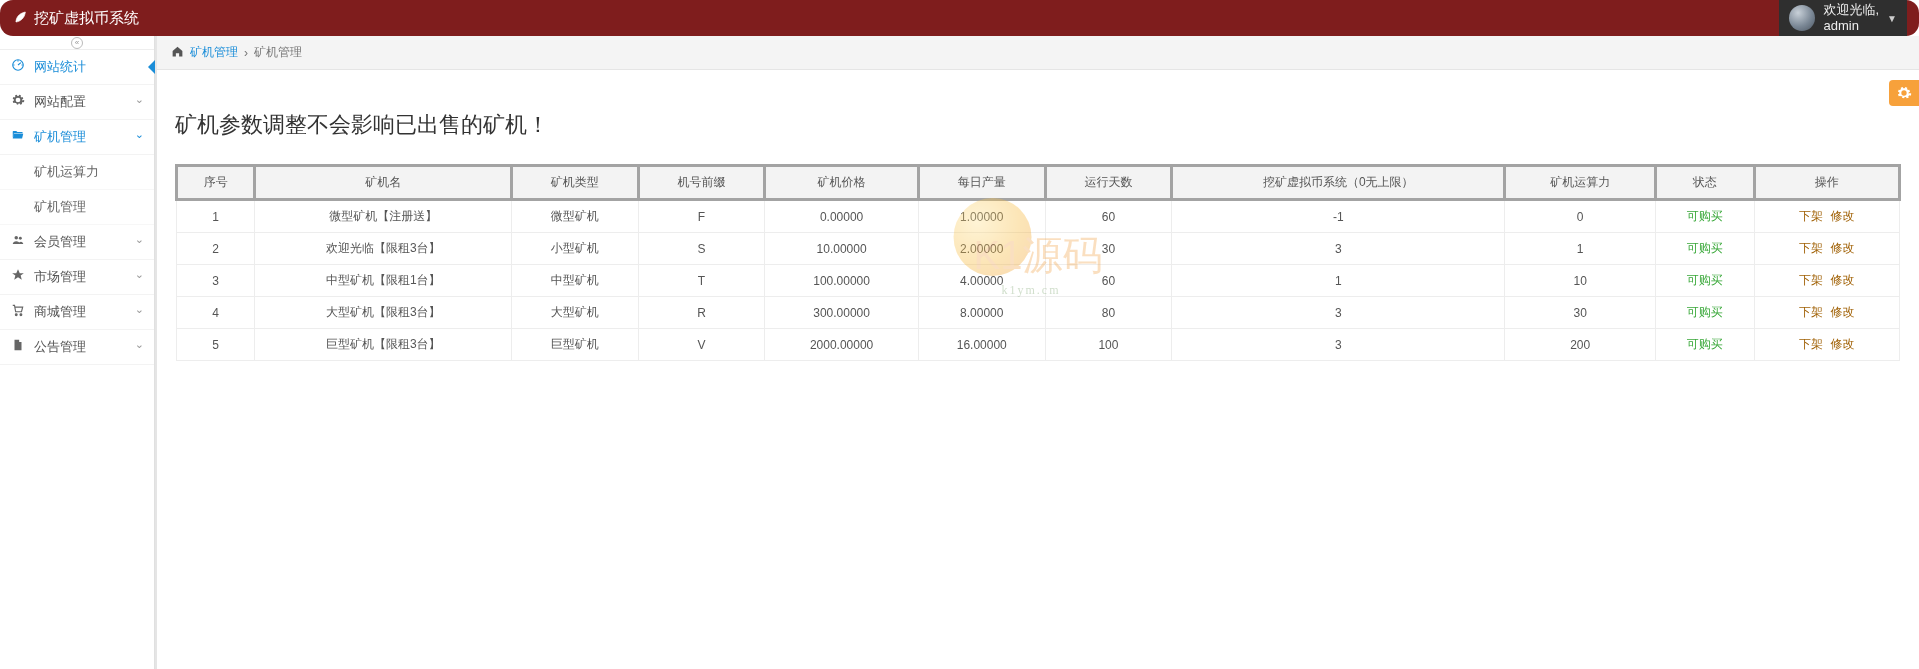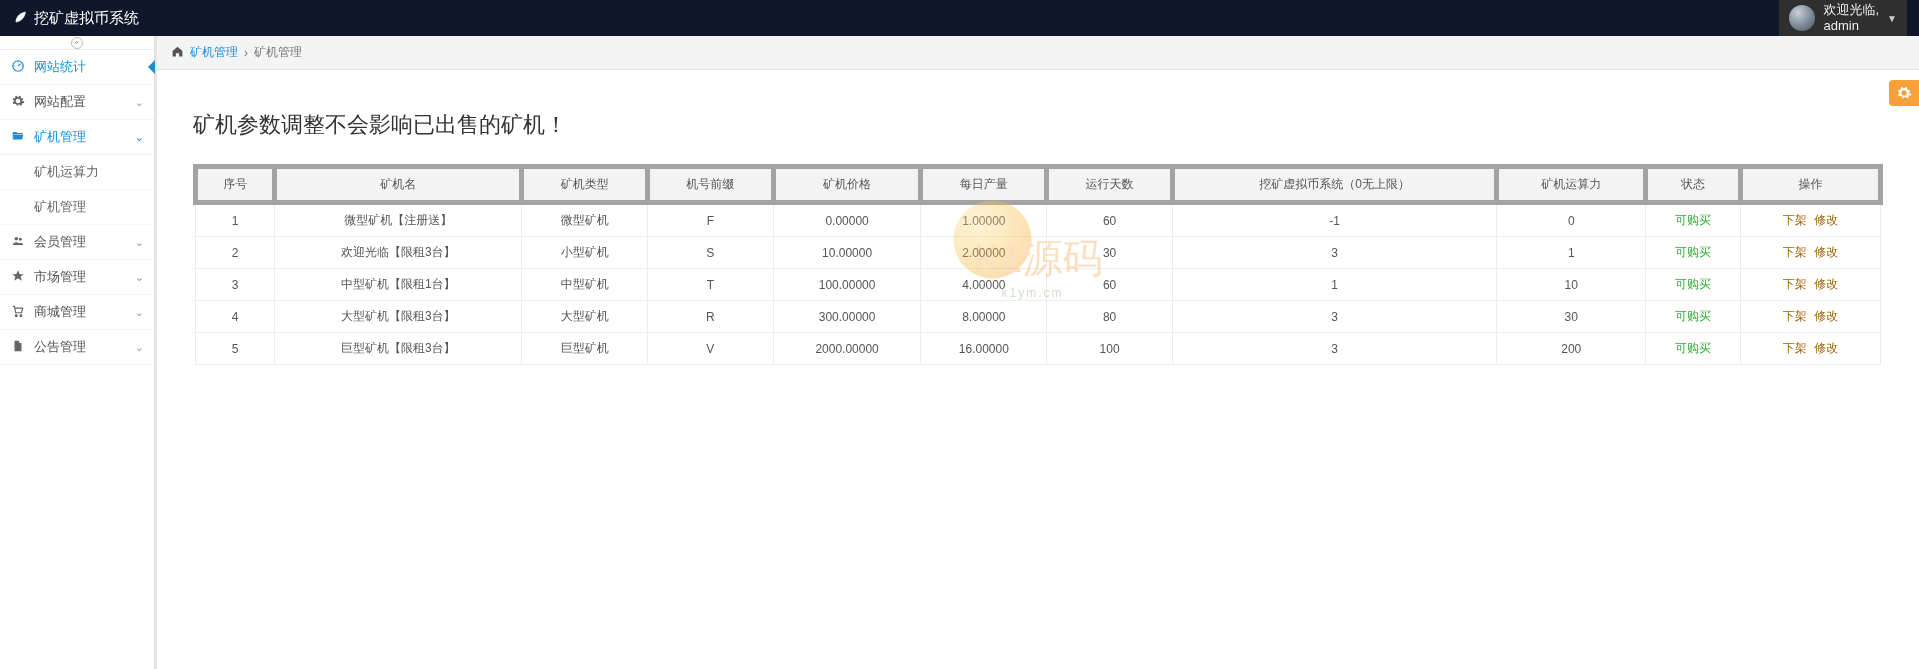--- a/index.html
+++ b/index.html
@@ -1,62 +1,62 @@
 <!DOCTYPE html>
 <html><head>
 <meta charset="utf-8">
 <style>
 * { margin: 0; padding: 0; box-sizing: border-box; }
 body { font-family: "Microsoft YaHei", Arial, sans-serif; font-size: 13px; background: #fff; color: #333; }
 
-.topbar { height: 36px; background: #0f172a; color: #fff; display: flex; align-items: center; padding: 0 12px; justify-content: space-between; position: relative; }
+.topbar { height: 36px; background: #7f1d1d; color: #fff; display: flex; align-items: center; padding: 0 12px; justify-content: space-between; position: relative; border-radius: 13px; }
 .topbar-left { display: flex; align-items: center; gap: 6px; }
 .logo-icon { font-size: 16px; }
 .logo-text { font-size: 15px; font-weight: 500; }
 .topbar-right { display: flex; align-items: center; gap: 8px; background: #2f2f2f; height: 100%; padding: 0 10px; cursor: pointer; }
 .avatar { width: 26px; height: 26px; border-radius: 50%; background: radial-gradient(circle at 35% 30%, #c8d0d8 0%, #7b8896 55%, #4a5460 100%); }
 .user-text { line-height: 1.2; font-size: 13px; color: #eee; }
 .caret-down { font-size: 10px; color: #ccc; }
 
 .layout { display: flex; height: calc(100vh - 36px); }
 
 .sidebar { width: 155px; border-right: 1px solid #e0e0e0; background: #fff; position: relative; }
 .collapse-row { height: 14px; display: flex; align-items: center; justify-content: center; border-bottom: 1px solid #eee; cursor: pointer; }
 .collapse-circle { width: 12px; height: 12px; border: 1px solid #bbb; border-radius: 50%; display: flex; align-items: center; justify-content: center; font-size: 8px; color: #999; }
 
-.nav-item { display: flex; align-items: center; padding: 8px 10px; cursor: pointer; color: #555; border-bottom: 1px solid #f3f3f3; position: relative; }
+.nav-item { display: flex; padding: 8px 10px; cursor: pointer; color: #555; border-bottom: 1px solid #f3f3f3; position: relative; }
 .nav-item .nav-icon { width: 16px; text-align: center; margin-right: 8px; font-size: 13px; }
 .nav-item .nav-label { flex: 1; }
 .nav-item .chev { font-size: 11px; color: #999; }
 .nav-item.active { color: #1a8dd8; }
 .nav-item.active-blue { color: #1a8dd8; }
 .nav-item.active-pointer::after { content: ""; position: absolute; right: -1px; top: 50%; transform: translateY(-50%); border-style: solid; border-width: 7px 7px 7px 0; border-color: transparent #1a8dd8 transparent transparent; }
 
 .sub-nav .nav-sub { padding: 8px 10px 8px 34px; color: #666; cursor: pointer; border-bottom: 1px solid #f7f7f7; }
 
 .main { flex: 1; display: flex; flex-direction: column; background: #fff; overflow: hidden; border-left: 2px solid #e5e5e5; }
 .breadcrumb { background: #f4f4f4; border-bottom: 1px solid #e5e5e5; padding: 8px 14px; color: #777; display: flex; align-items: center; gap: 6px; font-size: 12px; }
 .breadcrumb a { color: #1a8dd8; text-decoration: none; }
 .home-icon { color: #555; }
 
-.content { padding: 40px 36px 18px; position: relative; }
+.content { padding: 40px 18px 18px; position: relative; }
 .page-title { font-size: 22px; font-weight: 400; color: #333; margin-bottom: 24px; }
 
 table.data { width: 100%; border-collapse: collapse; font-size: 12px; }
-table.data th { background: #f3f3f3; border: 5px solid #a3a3a3; padding: 7px 6px; text-align: center; color: #555; font-weight: 500; }
+table.data th { background: #f3f3f3; border: 3px solid #a3a3a3; padding: 7px 6px; text-align: center; color: #555; font-weight: 500; }
 table.data td { border: 1px solid #ededed; padding: 7px 6px; text-align: center; color: #555; }
 .status-ok { color: #39a839; text-align: center; }
 .op-link { color: #a16207; cursor: pointer; margin: 0 2px; }
 
 .gear-tab { position: fixed; right: 0; top: 80px; width: 30px; height: 26px; background: #f7a13b; border-radius: 4px 0 0 4px; display: flex; align-items: center; justify-content: center; color: #fff; font-size: 14px; cursor: pointer; }
 
 .watermark { position: absolute; left: 50%; top: 50%; transform: translate(-50%, -50%); pointer-events: none; opacity: 0.35; }
 .wm-circle { width: 78px; height: 78px; border-radius: 50%; background: radial-gradient(circle at 30% 30%, #ffe08a 0%, #f7b733 55%, #ef8f1d 100%); position: absolute; left: -20px; top: -30px; }
 .wm-text { font-size: 40px; color: #f3a64d; font-weight: 400; position: relative; }
-.wm-sub { font-size: 12px; color: #79a26b; letter-spacing: 2px; position: relative; left: 28px; }
+.wm-sub { font-size: 12px; color: #79a26b; letter-spacing: 2px; position: relative; left: 28px; font-family: Liberation Serif, serif; }
 </style>
 </head>
 <body>
 
 <div class="topbar">
   <div class="topbar-left">
     <span class="logo-icon">
       <svg width="16" height="16" viewBox="0 0 24 24" fill="#fff">
           <path d="M6 21c0-6 4-13 14-15-1 9-7 14-14 15zm0 0c2-3 6-7 11-10" stroke="#fff" stroke-width="1" fill="#fff"></path>
         </svg>

